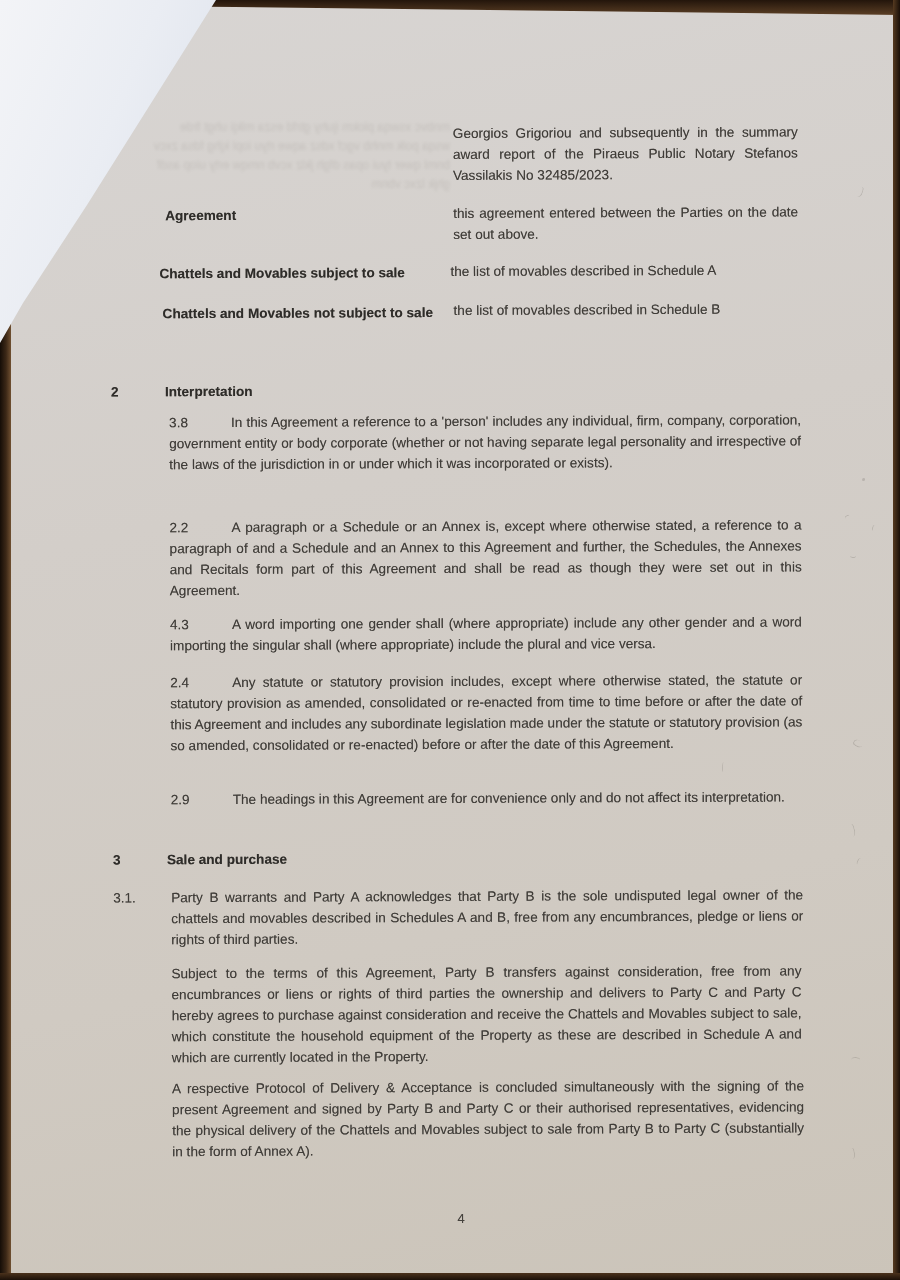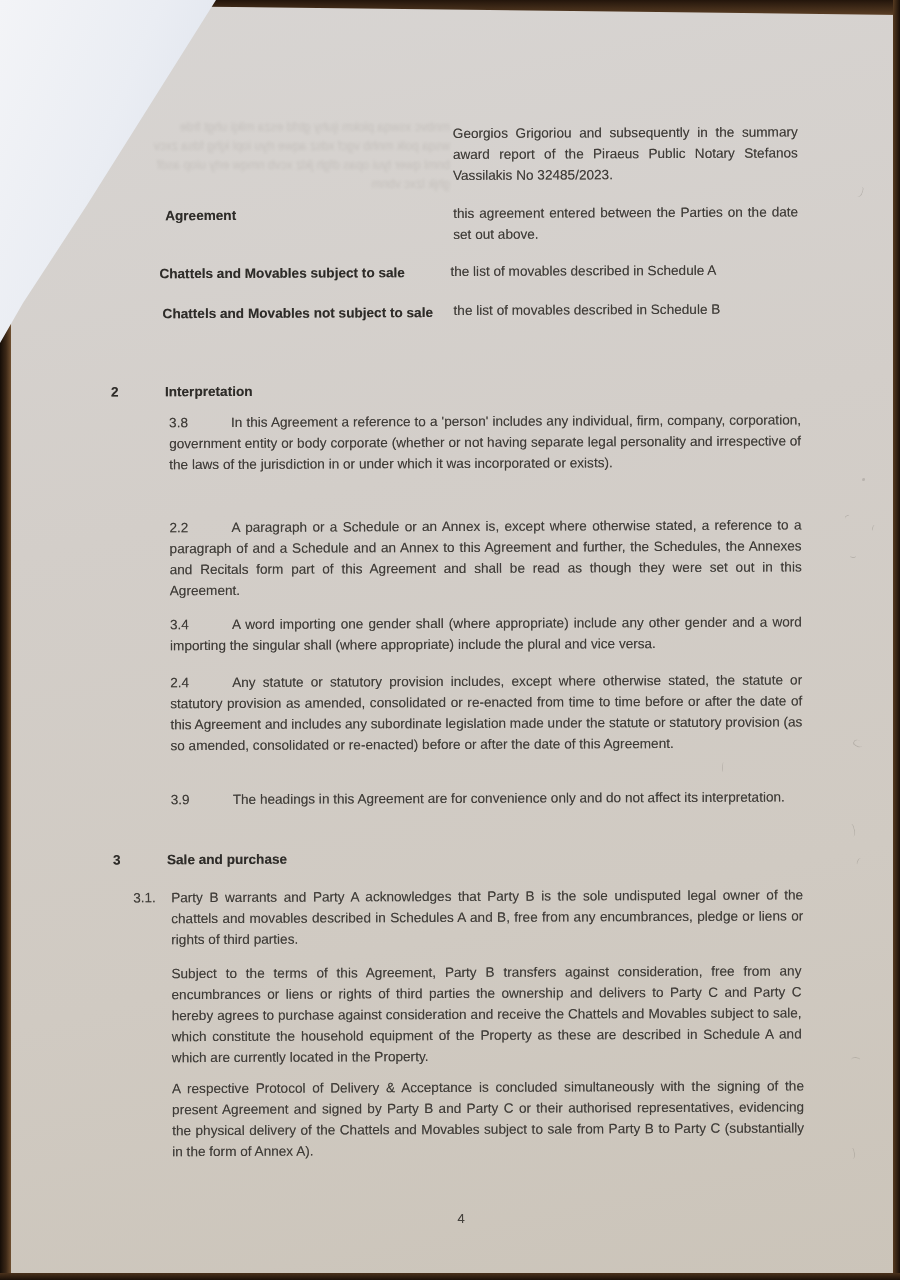--- a/index.html
+++ b/index.html
@@ -33,21 +33,21 @@
   }
   .content{
     position:absolute;inset:0;color:#3f3c38;font-size:13.6px;line-height:21px;
     transform:rotate(-0.25deg);
     text-shadow:0 0 .4px rgba(70,65,60,.55);
   }
   .blk{position:absolute;text-align:justify;}
   .term{font-weight:bold;color:#2e2c29;}
   .secnum,.sectitle{font-weight:bold;color:#2e2c29;}
   .pnum{display:inline-block;width:62px;}
-  .clausenum{position:absolute;left:112px;width:55px;margin-left:20px;}
+  .clausenum{position:absolute;left:112px;width:55px;}
   .pageno{position:absolute;left:455px;top:1208px;font-size:13px;color:#45423d;}
   
   .bleed{position:absolute;left:150px;top:118px;width:300px;height:160px;
     opacity:.16;color:#6a655e;filter:blur(1.6px);font-size:12px;line-height:19px;
     transform:scaleX(-1);overflow:hidden;}
   
   .mark{position:absolute;border:1px solid #8a857e;opacity:.35;border-radius:60% 40% 55% 45%;}
   .m1{left:855px;top:186px;width:7px;height:11px;border-width:0 1px 0 0;transform:rotate(18deg);}
   .m2{left:862px;top:478px;width:3px;height:3px;background:#8a857e;border:none;}
   .m3{left:845px;top:515px;width:5px;height:4px;border-width:1px 0 0 0;transform:rotate(-25deg);}
@@ -81,25 +81,25 @@
     <div class="blk term" style="left:164px;top:302px;width:292px;text-align:left;">Chattels and Movables not subject to sale</div>
     <div class="blk" style="left:455px;top:300px;width:345px;">the list of movables described in Schedule B</div>
 
     <div class="blk secnum" style="left:112px;top:380px;width:40px;text-align:left;">2</div>
     <div class="blk sectitle" style="left:166px;top:380px;width:300px;text-align:left;">Interpretation</div>
 
     <div class="blk" style="left:170px;top:411px;width:632px;"><span class="pnum">3.8</span><span>In this Agreement a reference to a 'person' includes any individual, firm, company, corporation, government entity or body corporate (whether or not having separate legal personality and irrespective of the laws of the jurisdiction in or under which it was incorporated or exists).</span></div>
 
     <div class="blk" style="left:170px;top:516px;width:632px;"><span class="pnum">2.2</span><span>A paragraph or a Schedule or an Annex is, except where otherwise stated, a reference to a paragraph of and a Schedule and an Annex to this Agreement and further, the Schedules, the Annexes and Recitals form part of this Agreement and shall be read as though they were set out in this Agreement.</span></div>
 
-    <div class="blk" style="left:170px;top:613px;width:632px;"><span class="pnum">3.4</span><span>A word importing one gender shall (where appropriate) include any other gender and a word importing the singular shall (where appropriate) include the plural and vice versa.</span></div>
+    <div class="blk" style="left:170px;top:613px;width:632px;"><span class="pnum">4.3</span><span>A word importing one gender shall (where appropriate) include any other gender and a word importing the singular shall (where appropriate) include the plural and vice versa.</span></div>
 
     <div class="blk" style="left:170px;top:671px;width:632px;"><span class="pnum">2.4</span><span>Any statute or statutory provision includes, except where otherwise stated, the statute or statutory provision as amended, consolidated or re-enacted from time to time before or after the date of this Agreement and includes any subordinate legislation made under the statute or statutory provision (as so amended, consolidated or re-enacted) before or after the date of this Agreement.</span></div>
 
-    <div class="blk" style="left:170px;top:788px;width:632px;"><span class="pnum">3.9</span><span>The headings in this Agreement are for convenience only and do not affect its interpretation.</span></div>
+    <div class="blk" style="left:170px;top:788px;width:632px;"><span class="pnum">2.9</span><span>The headings in this Agreement are for convenience only and do not affect its interpretation.</span></div>
 
     <div class="blk secnum" style="left:112px;top:848px;width:40px;text-align:left;">3</div>
     <div class="blk sectitle" style="left:166px;top:848px;width:300px;text-align:left;">Sale and purchase</div>
 
     <div class="clausenum" style="top:886px;">3.1.</div>
     <div class="blk" style="left:170px;top:886px;width:632px;">Party B warrants and Party A acknowledges that Party B is the sole undisputed legal owner of the chattels and movables described in Schedules A and B, free from any encumbrances, pledge or liens or rights of third parties.</div>
 
     <div class="blk" style="left:170px;top:962px;width:630px;">Subject to the terms of this Agreement, Party B transfers against consideration, free from any encumbrances or liens or rights of third parties the ownership and delivers to Party C and Party C hereby agrees to purchase against consideration and receive the Chattels and Movables subject to sale, which constitute the household equipment of the Property as these are described in Schedule A and which are currently located in the Property.</div>
 
     <div class="blk" style="left:170px;top:1077px;width:632px;">A respective Protocol of Delivery &amp; Acceptance is concluded simultaneously with the signing of the present Agreement and signed by Party B and Party C or their authorised representatives, evidencing the physical delivery of the Chattels and Movables subject to sale from Party B to Party C (substantially in the form of Annex A).</div>

